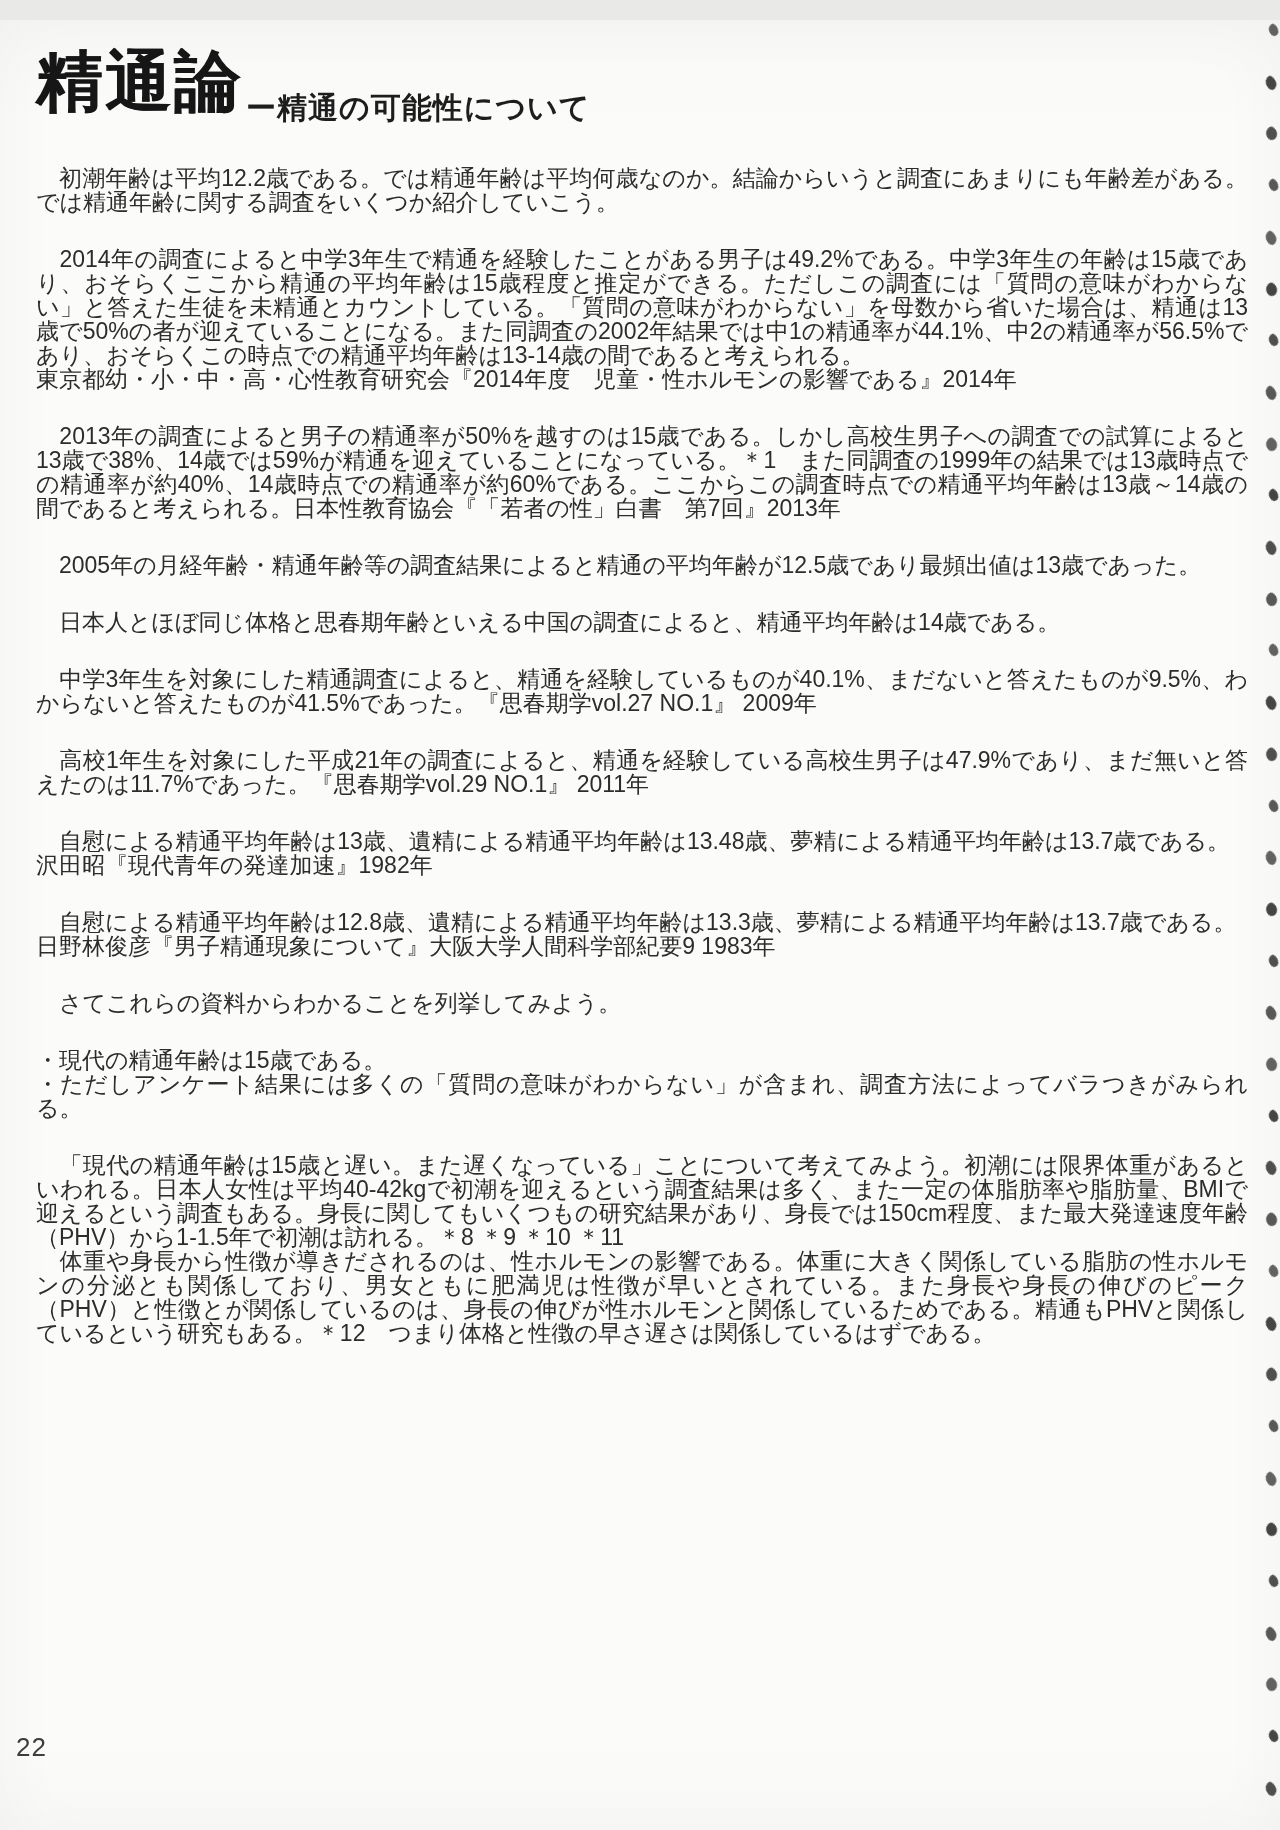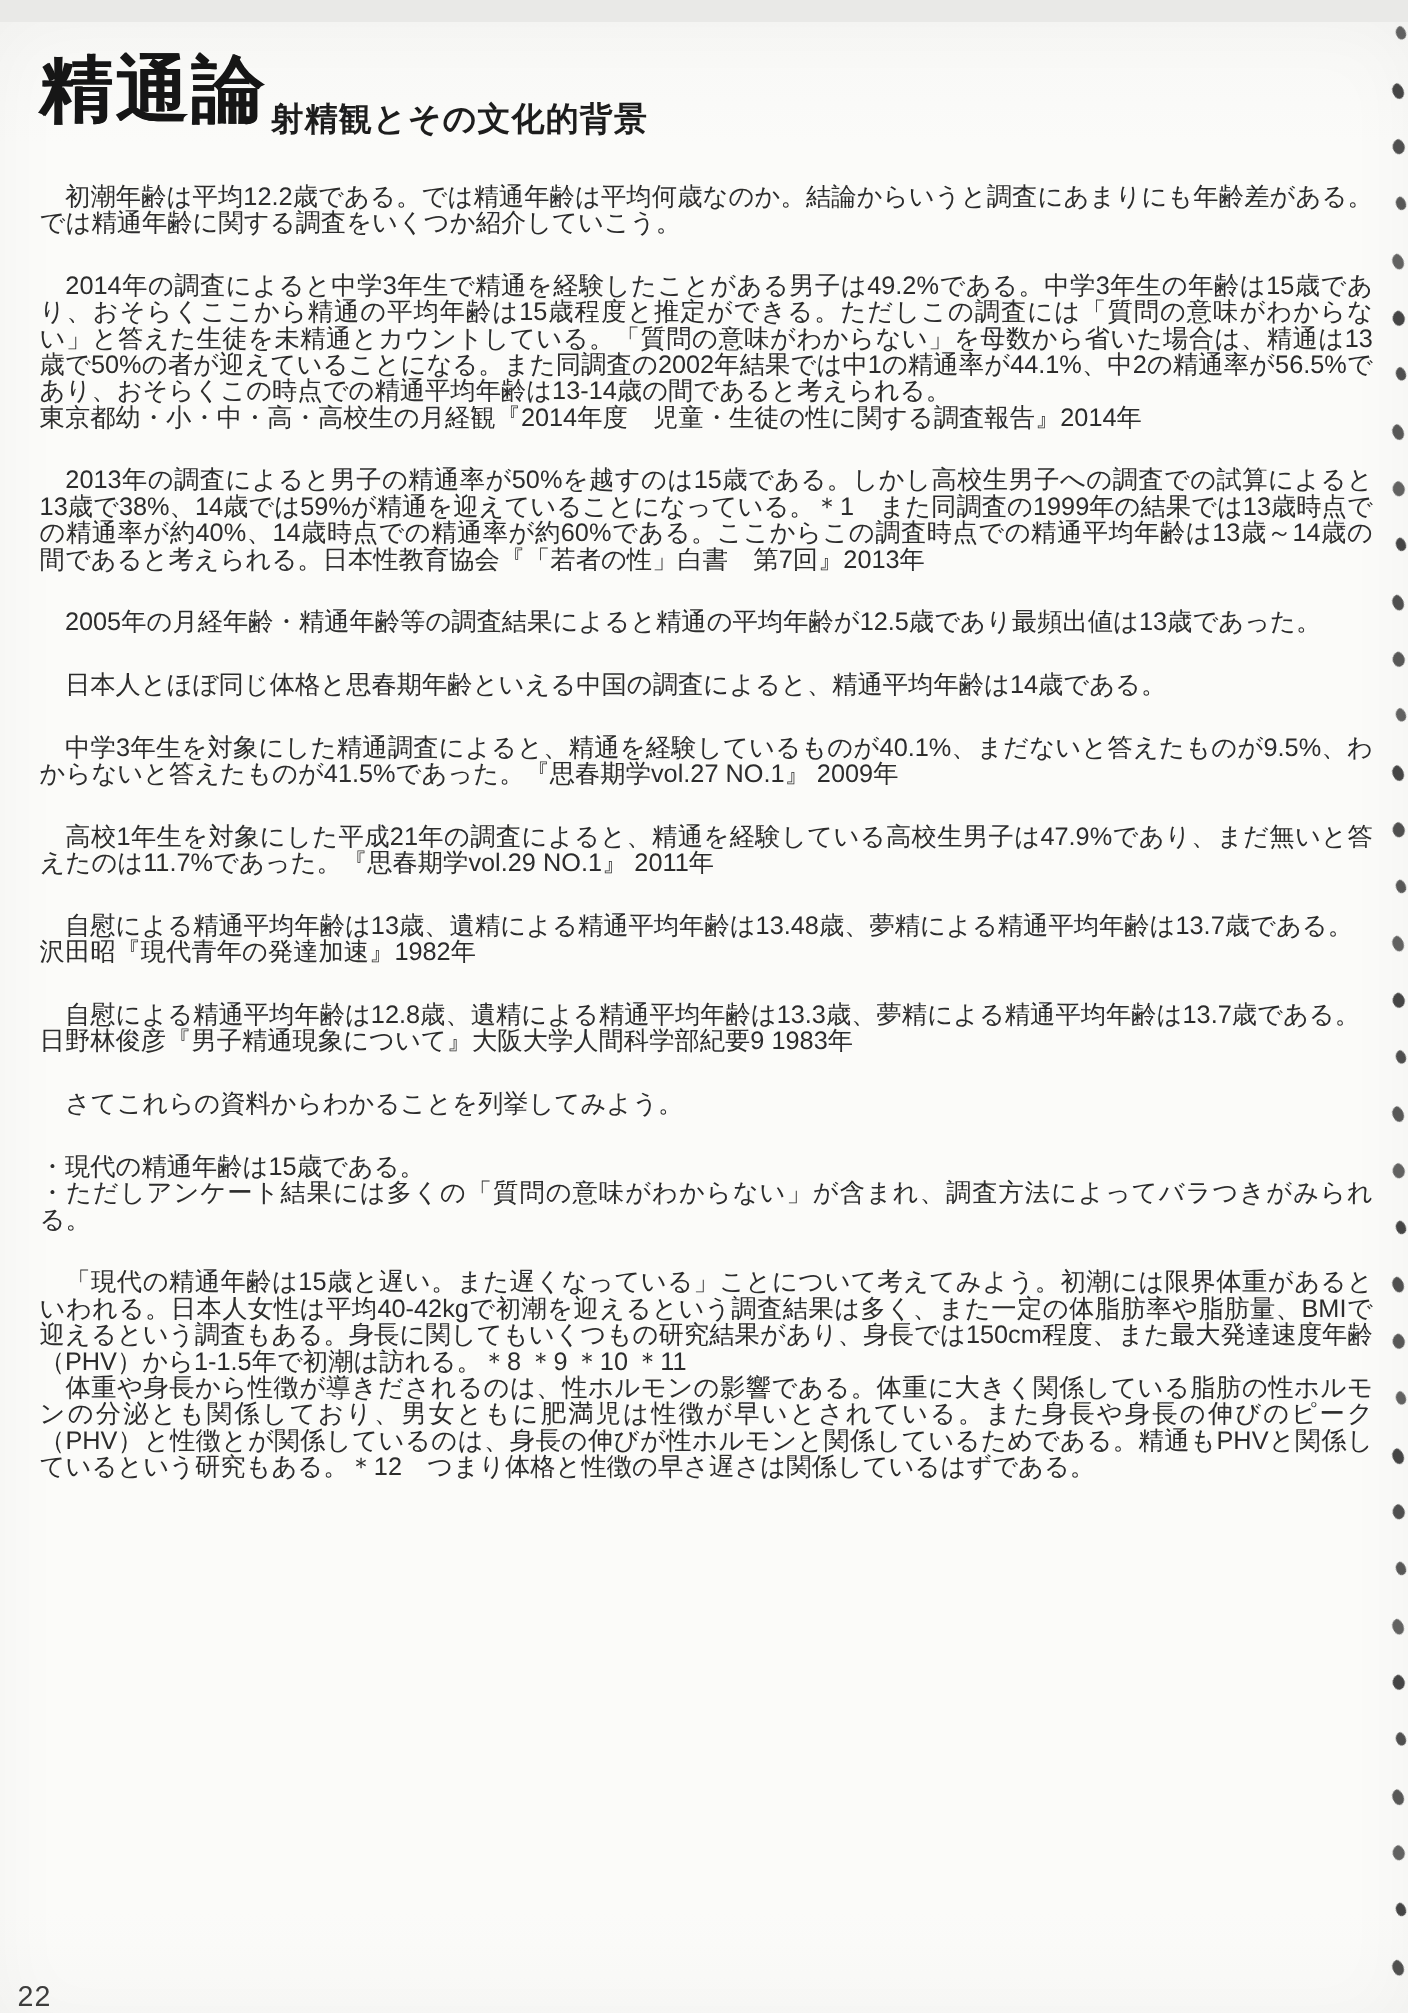--- a/index.html
+++ b/index.html
@@ -27,45 +27,45 @@
     letter-spacing:1px;white-space:nowrap;
   }
   #body-text{
     position:absolute;left:36px;top:146px;width:1212px;
     font-size:23px;line-height:24px;color:#2c2c2c;
     text-align:justify;
   }
   #body-text p{margin:0;}
   #body-text p.gap{margin-top:33px;}
   #page-number{
-    position:absolute;left:16px;top:1780px;
+    position:absolute;left:16px;top:1712px;
     font-size:26px;color:#3d3d3d;letter-spacing:1px;text-align:right;
   }
   #binding-marks{position:absolute;right:0;top:0;width:30px;height:1830px;}
   .mark{
     position:absolute;
     background:#383838;
     border-radius:70% 30% 60% 45% / 55% 50% 55% 40%;
     transform:rotate(-32deg);
     opacity:.88;
     filter:blur(.3px);
   }
 </style>
 </head>
 <body>
 
 <div id="page">
 
   <div id="title">精通論</div>
-  <div id="subtitle">射精観とその文化的背景</div>
+  <div id="subtitle">ー精通の可能性について</div>
 
   <div id="body-text">
     <p>　初潮年齢は平均12.2歳である。では精通年齢は平均何歳なのか。結論からいうと調査にあまりにも年齢差がある。では精通年齢に関する調査をいくつか紹介していこう。</p>
     <p class="gap">　2014年の調査によると中学3年生で精通を経験したことがある男子は49.2%である。中学3年生の年齢は15歳であり、おそらくここから精通の平均年齢は15歳程度と推定ができる。ただしこの調査には「質問の意味がわからない」と答えた生徒を未精通とカウントしている。「質問の意味がわからない」を母数から省いた場合は、精通は13歳で50%の者が迎えていることになる。また同調査の2002年結果では中1の精通率が44.1%、中2の精通率が56.5%であり、おそらくこの時点での精通平均年齢は13-14歳の間であると考えられる。</p>
-    <p>東京都幼・小・中・高・高校生の月経観『2014年度　児童・生徒の性に関する調査報告』2014年</p>
+    <p>東京都幼・小・中・高・心性教育研究会『2014年度　児童・性ホルモンの影響である』2014年</p>
     <p class="gap">　2013年の調査によると男子の精通率が50%を越すのは15歳である。しかし高校生男子への調査での試算によると13歳で38%、14歳では59%が精通を迎えていることになっている。＊1　また同調査の1999年の結果では13歳時点での精通率が約40%、14歳時点での精通率が約60%である。ここからこの調査時点での精通平均年齢は13歳～14歳の間であると考えられる。日本性教育協会『「若者の性」白書　第7回』2013年</p>
     <p class="gap">　2005年の月経年齢・精通年齢等の調査結果によると精通の平均年齢が12.5歳であり最頻出値は13歳であった。</p>
     <p class="gap">　日本人とほぼ同じ体格と思春期年齢といえる中国の調査によると、精通平均年齢は14歳である。</p>
     <p class="gap">　中学3年生を対象にした精通調査によると、精通を経験しているものが40.1%、まだないと答えたものが9.5%、わからないと答えたものが41.5%であった。『思春期学vol.27 NO.1』 2009年</p>
     <p class="gap">　高校1年生を対象にした平成21年の調査によると、精通を経験している高校生男子は47.9%であり、まだ無いと答えたのは11.7%であった。『思春期学vol.29 NO.1』 2011年</p>
     <p class="gap">　自慰による精通平均年齢は13歳、遺精による精通平均年齢は13.48歳、夢精による精通平均年齢は13.7歳である。</p>
     <p>沢田昭『現代青年の発達加速』1982年</p>
     <p class="gap">　自慰による精通平均年齢は12.8歳、遺精による精通平均年齢は13.3歳、夢精による精通平均年齢は13.7歳である。</p>
     <p>日野林俊彦『男子精通現象について』大阪大学人間科学部紀要9 1983年</p>
     <p class="gap">　さてこれらの資料からわかることを列挙してみよう。</p>

